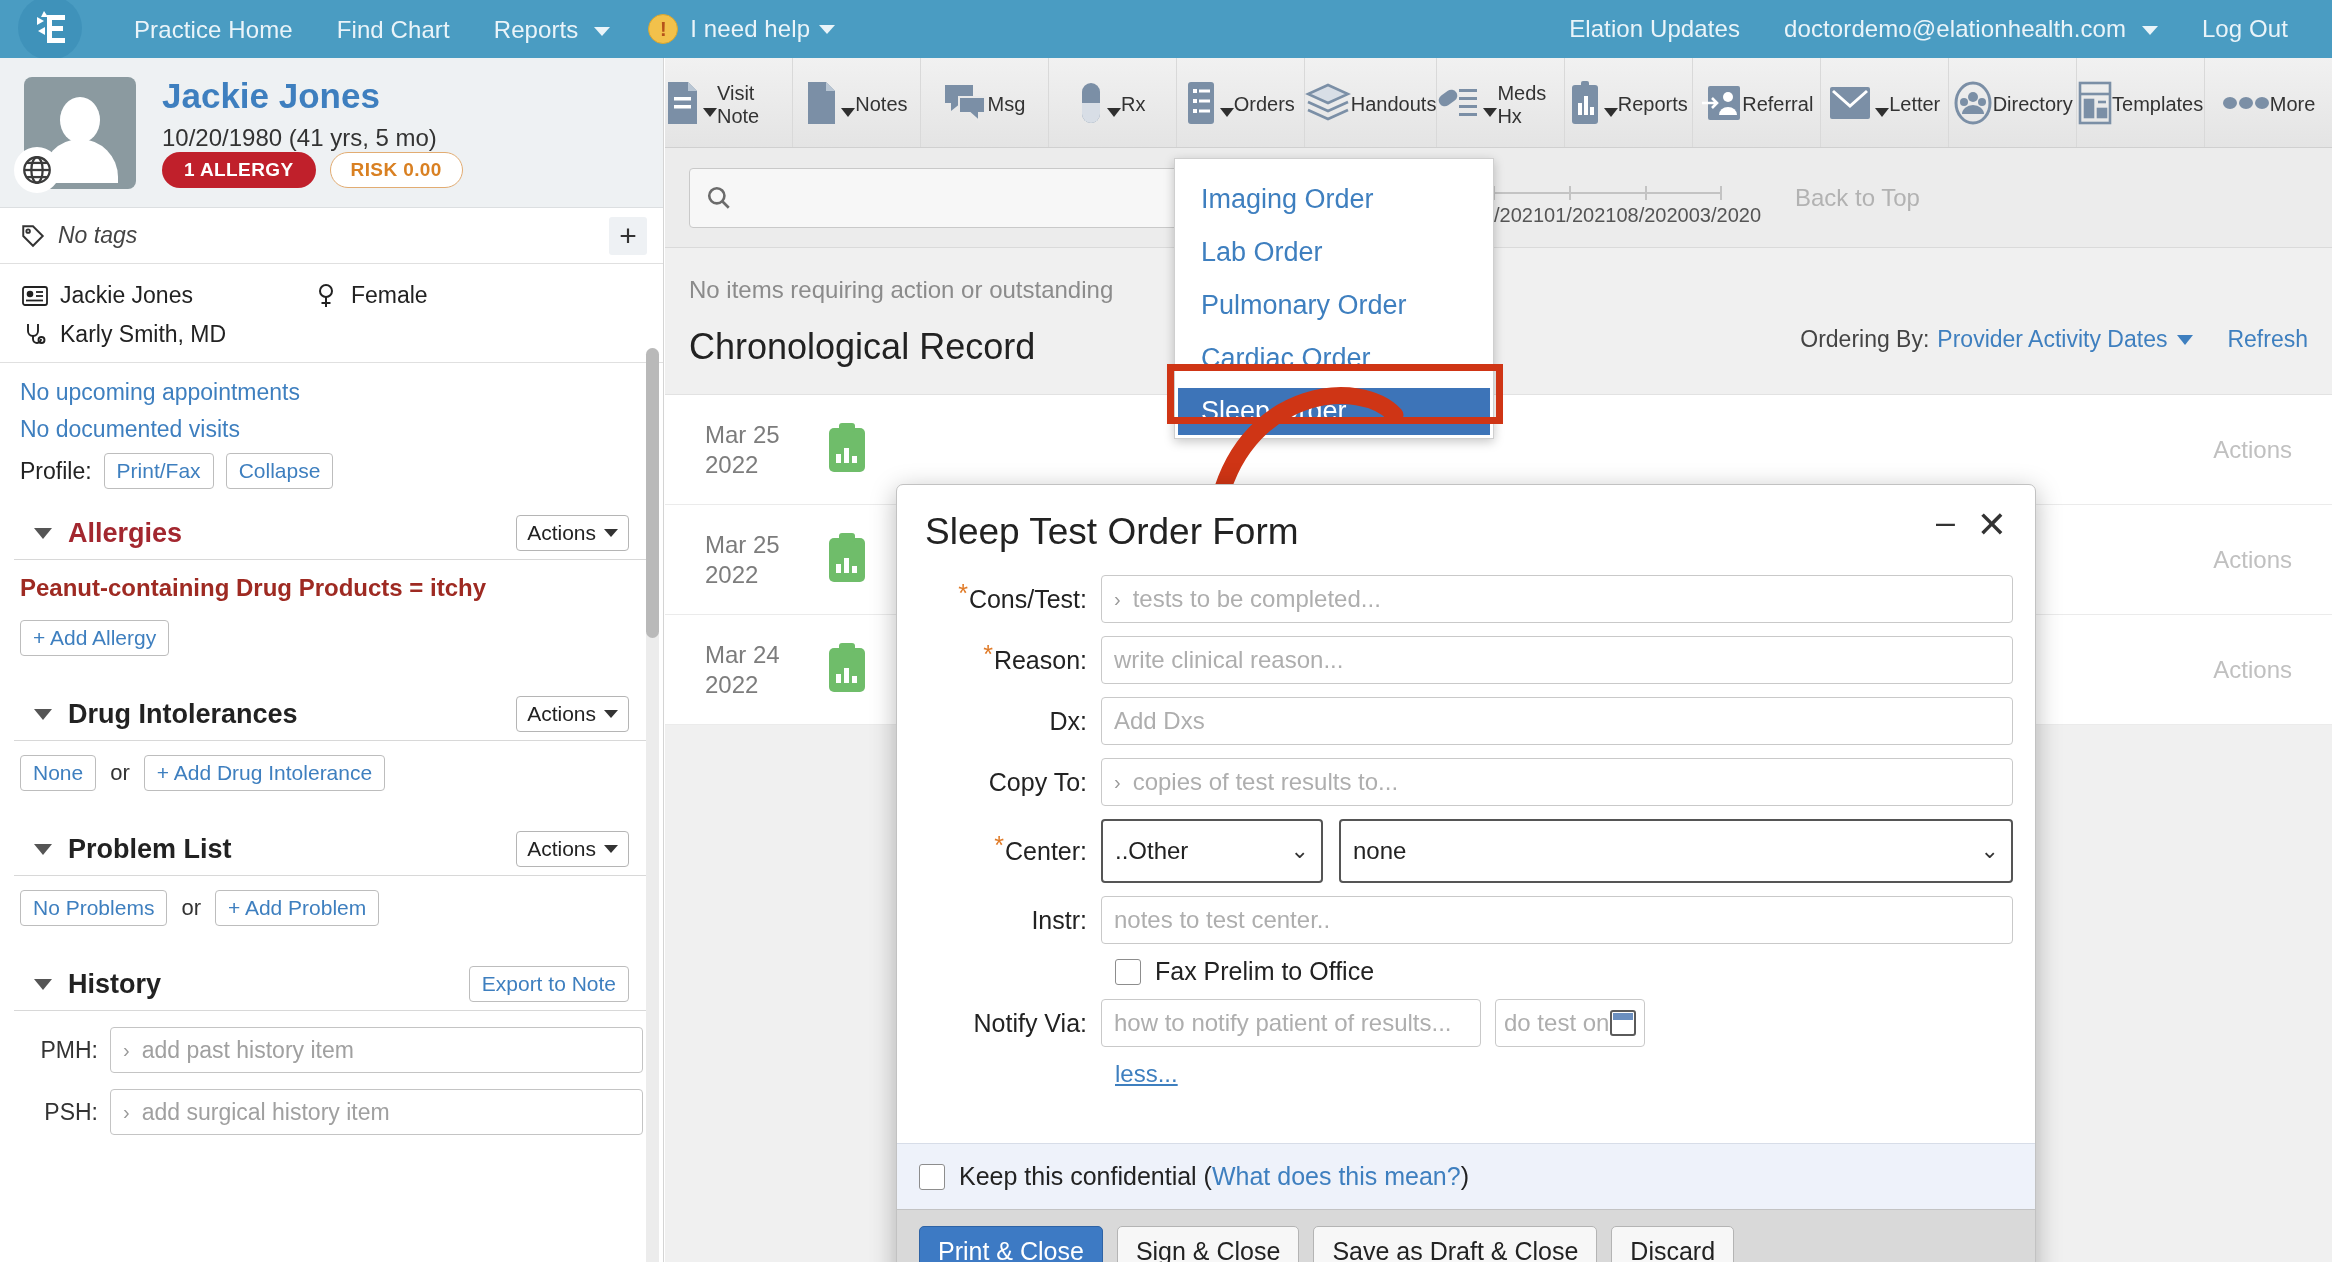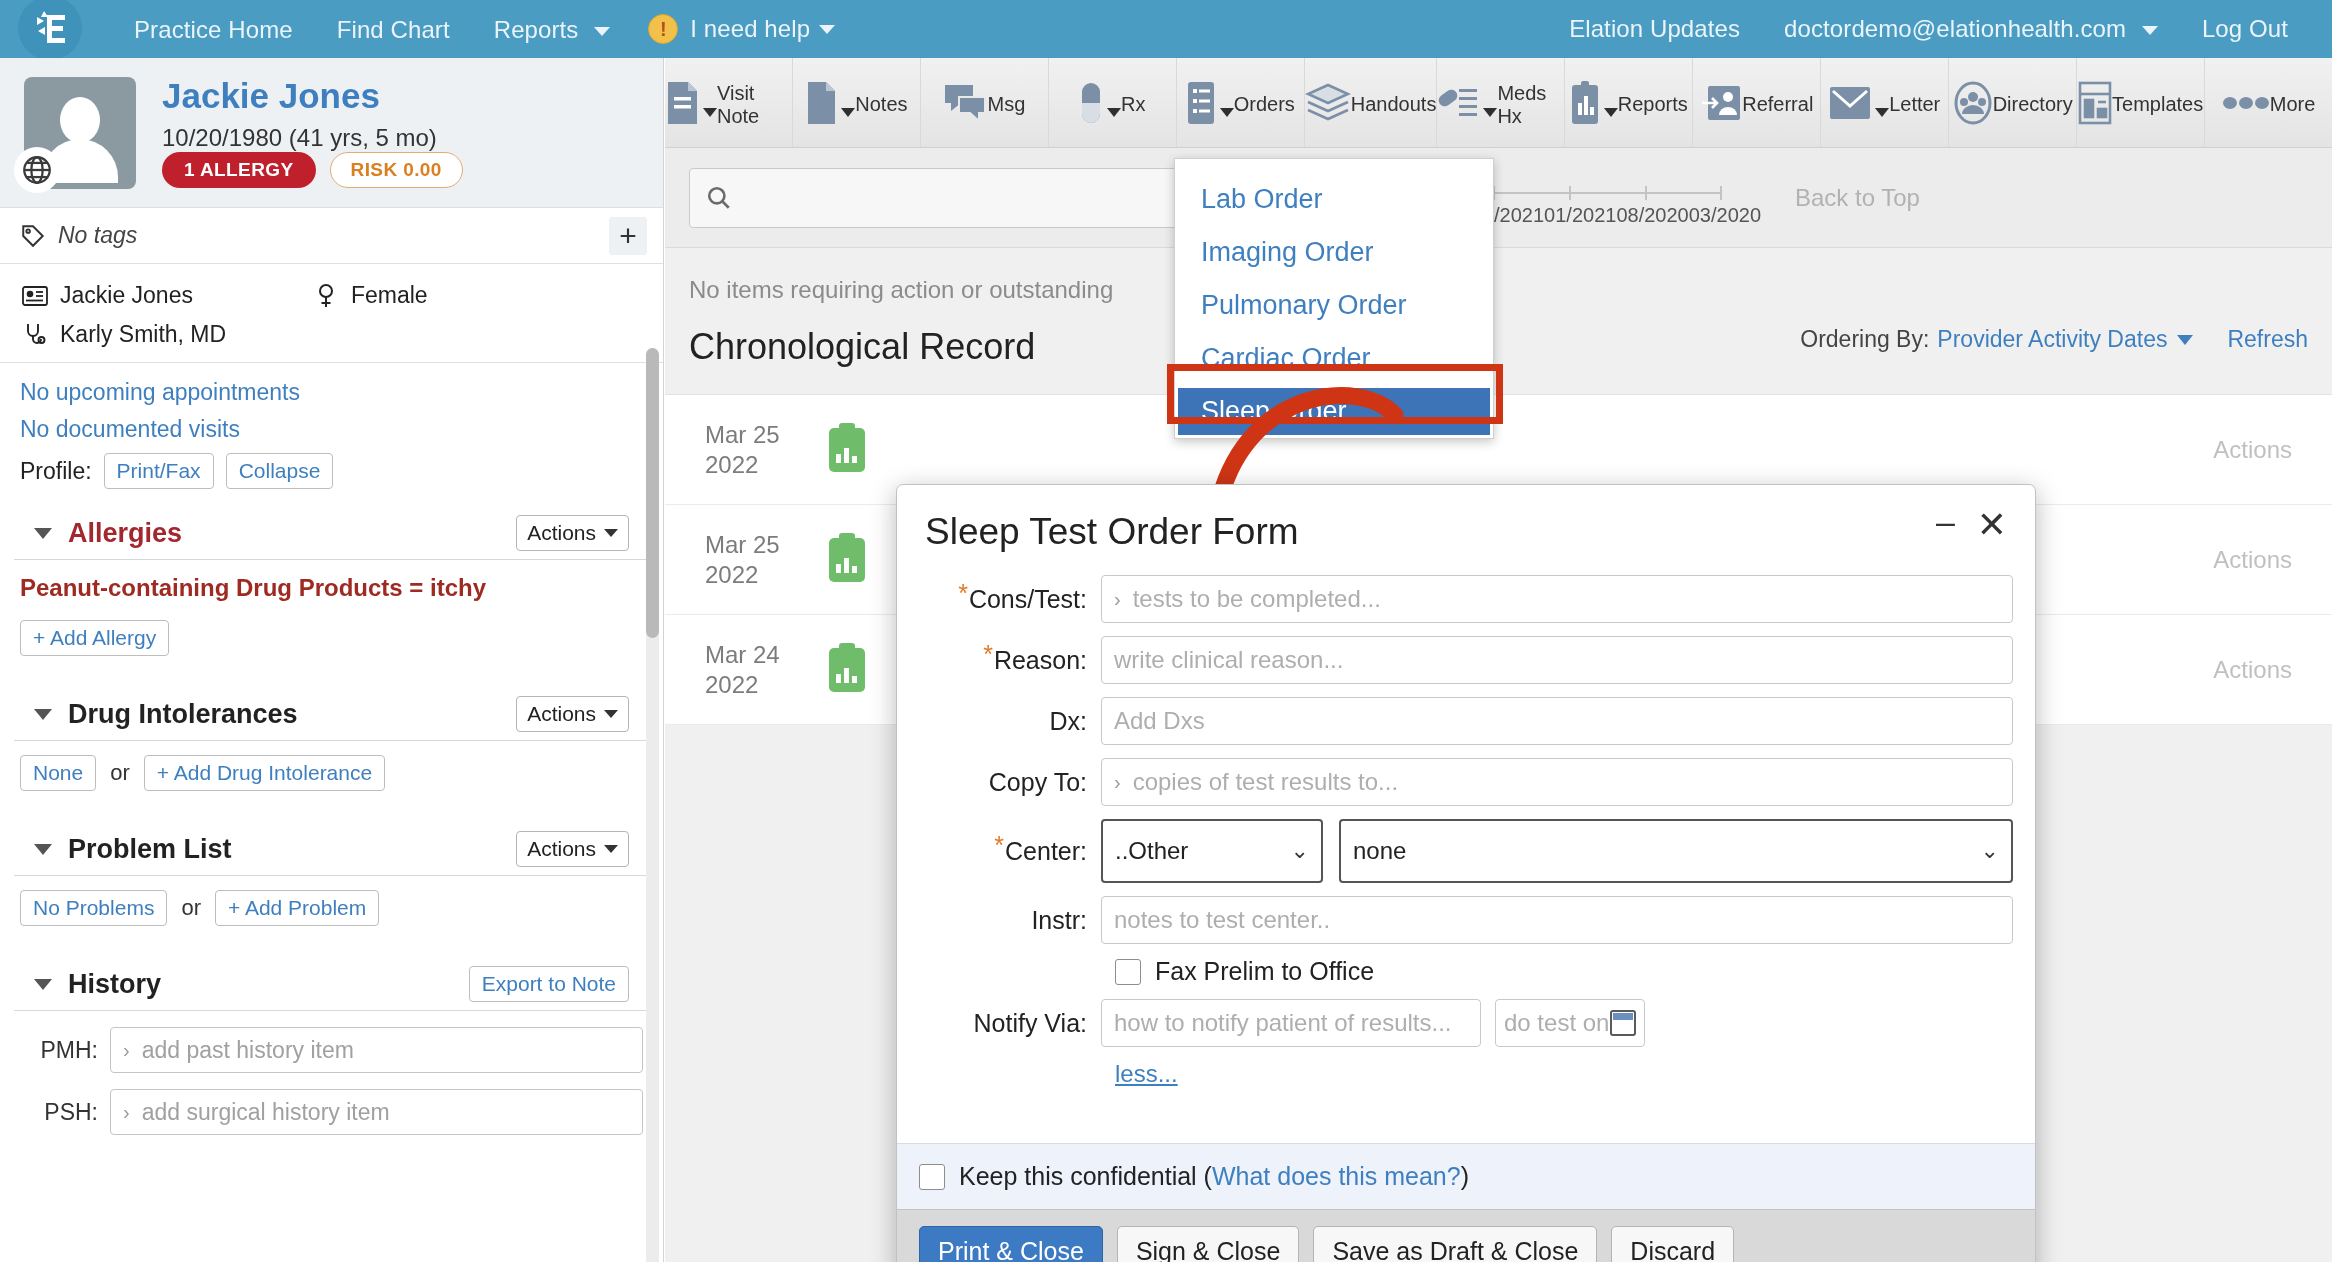--- a/index.html
+++ b/index.html
@@ -769,22 +769,22 @@
               <i style="height:15px"></i>
               <i style="height:7px"></i>
             </span>
         </div>
         <div class="rec-actions">Actions</div>
       </div>
     </div>
   </div>
 
   <div class="orders-menu">
+    <div class="om-item">Imaging Order</div>
     <div class="om-item">Lab Order</div>
-    <div class="om-item">Imaging Order</div>
     <div class="om-item">Pulmonary Order</div>
     <div class="om-item">Cardiac Order</div>
     <div class="om-item selected">Sleep Order</div>
   </div>
   <div class="om-hl"></div>
 
   <svg class="arrow-svg" width="300" height="200" viewBox="0 0 300 200">
     <path d="M265 35 C230 -2 120 8 90 118" stroke="#cf3515" stroke-width="17" fill="none" stroke-linecap="round"></path>
     <path d="M66 178 L108 112 L70 110 Z" fill="#cf3515"></path>
   </svg>

